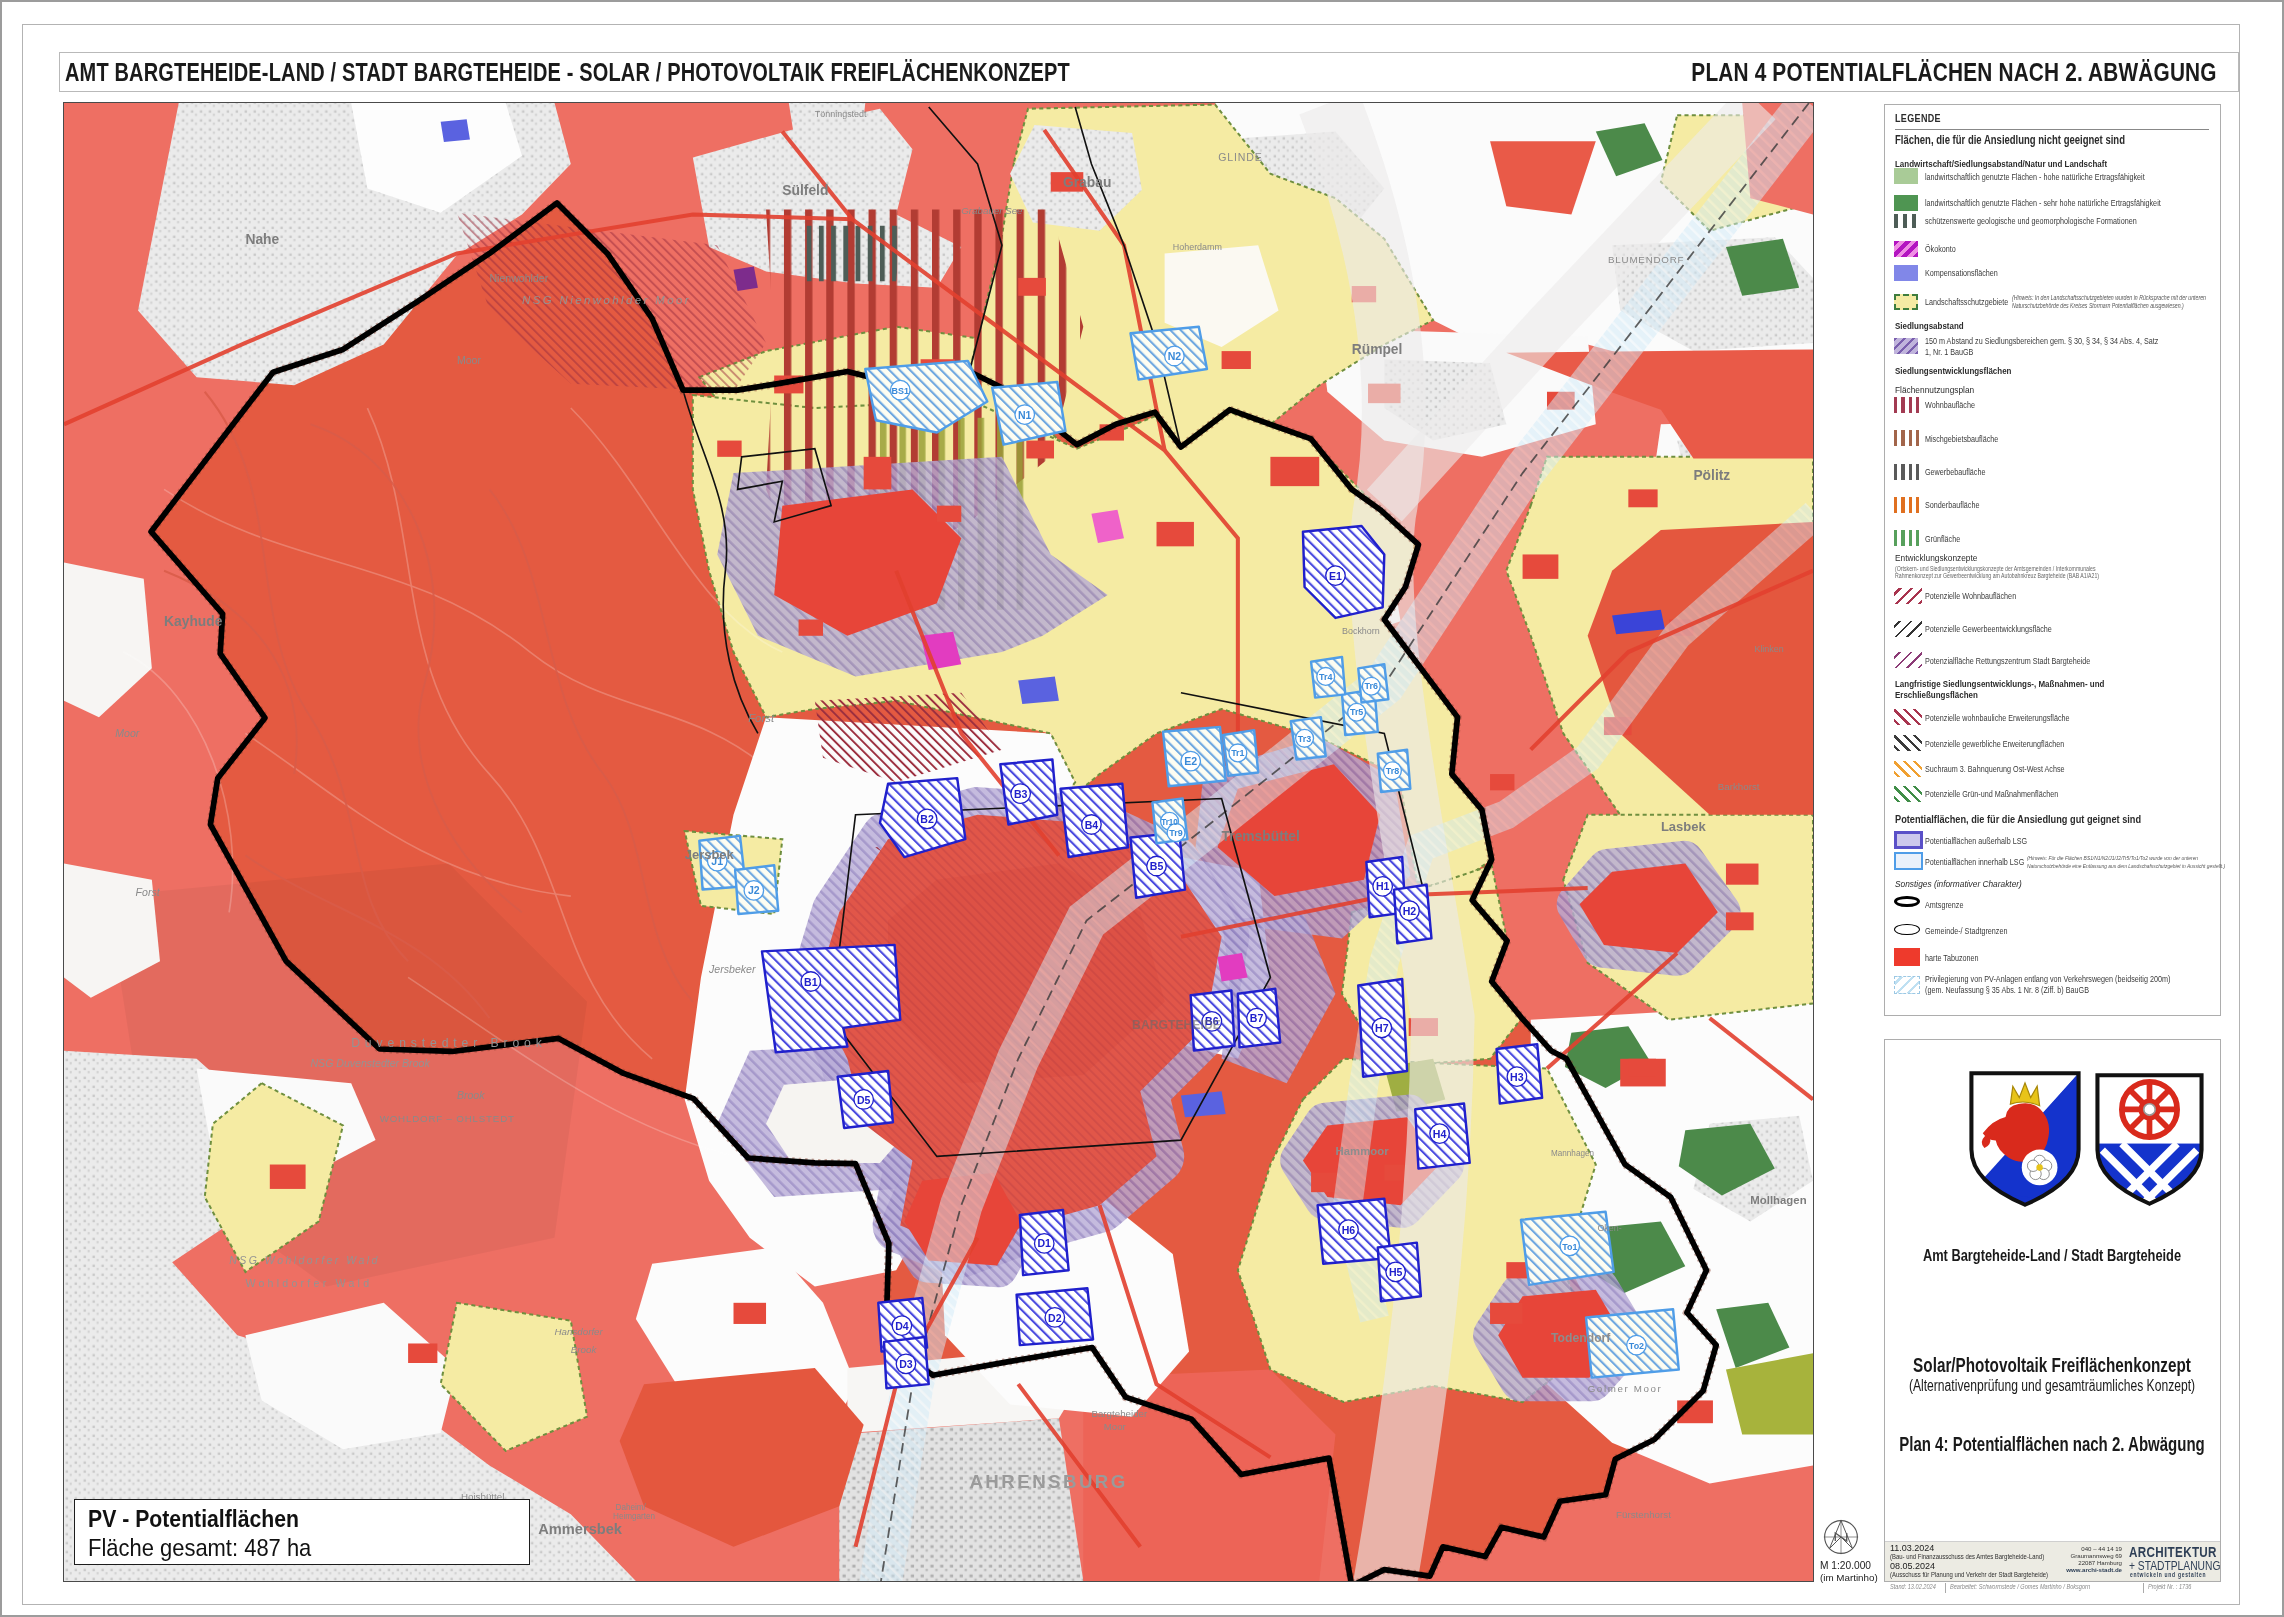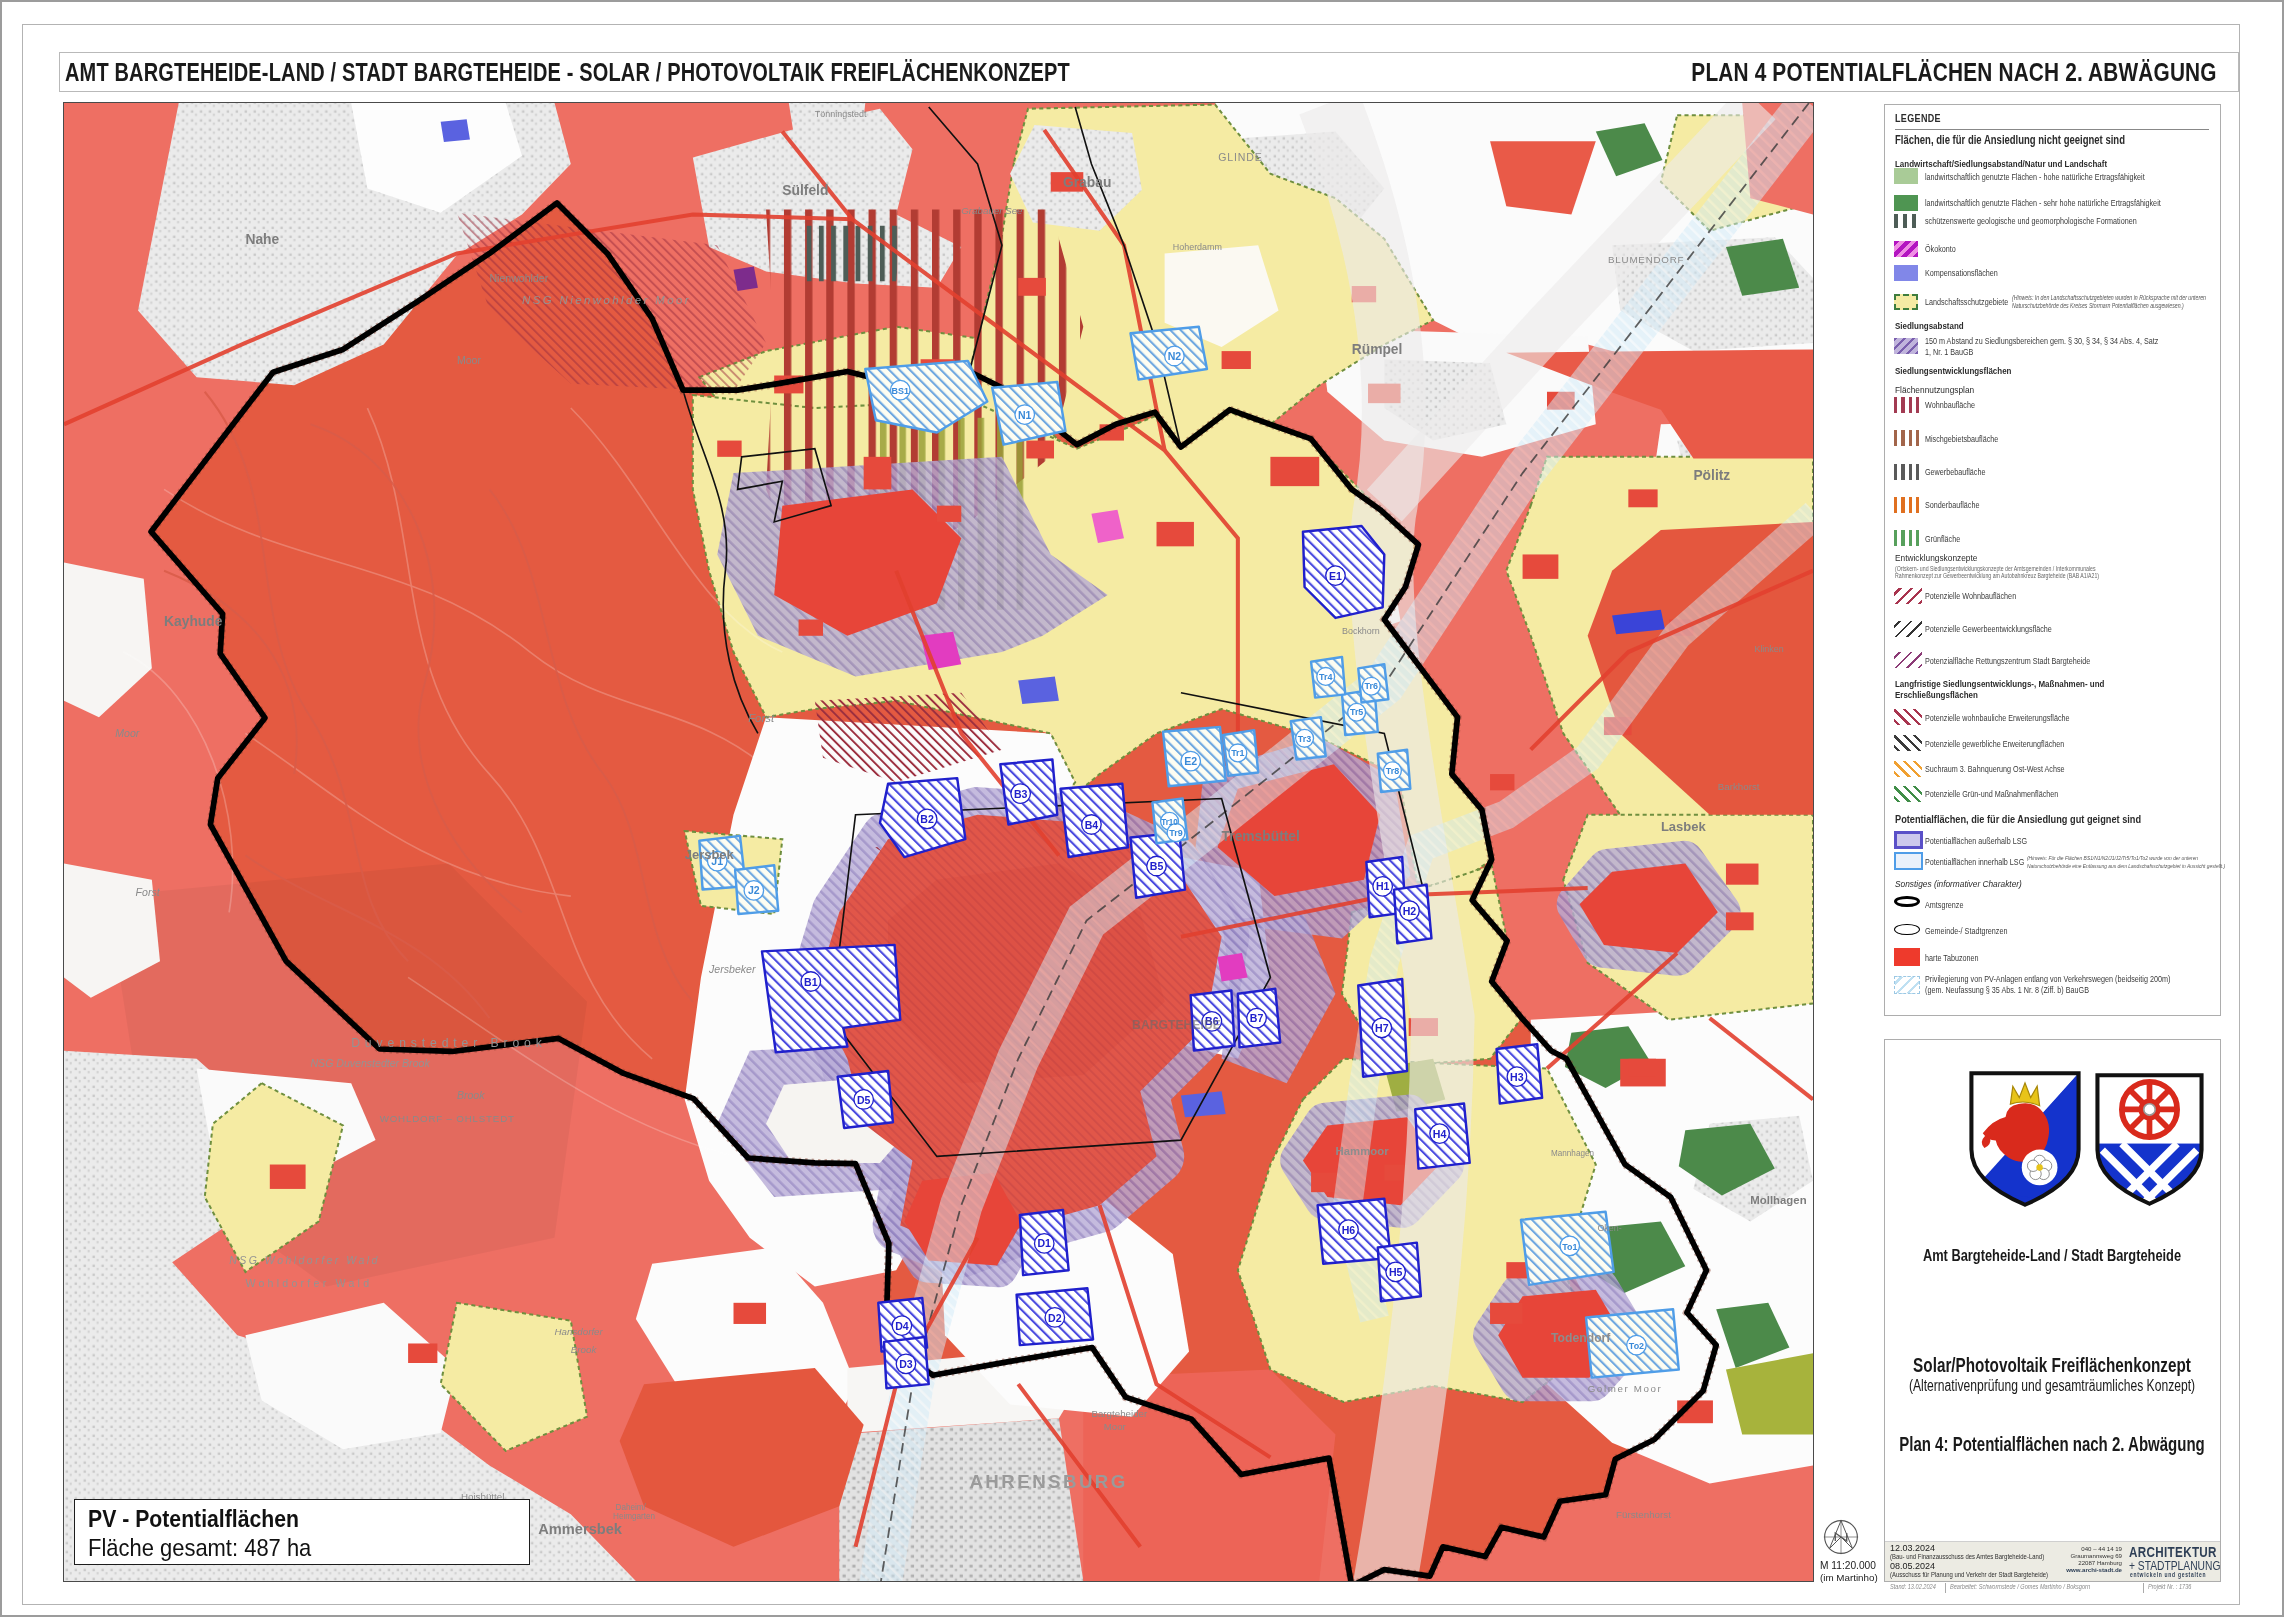--- a/index.html
+++ b/index.html
@@ -686,21 +686,21 @@
 <div class="abs ctr" style="top:1246px;font-size:17px;font-weight:bold;transform:translateX(-50%) scaleX(.755);">Amt Bargteheide-Land / Stadt Bargteheide</div>
 
 <div class="abs ctr" style="top:1353px;font-size:21px;font-weight:bold;transform:translateX(-50%) scaleX(.728);">Solar/Photovoltaik Freiflächenkonzept</div>
 
 <div class="abs ctr" style="top:1377px;font-size:16px;transform:translateX(-50%) scaleX(.757);">(Alternativenprüfung und gesamträumliches Konzept)</div>
 
 <div class="abs ctr" style="top:1433px;font-size:20.3px;font-weight:bold;transform:translateX(-50%) scaleX(.74);">Plan 4: Potentialflächen nach 2. Abwägung</div>
 
 <div id="beige" class="abs"></div>
 
-<div class="abs" style="left:1890px;top:1543px;font-size:9px;color:#222;">12.03.2024</div>
+<div class="abs" style="left:1890px;top:1543px;font-size:9px;color:#222;">11.03.2024</div>
 
 <div class="abs tiny" style="left:1890px;top:1553px;font-size:7px;transform-origin:0 0;transform:scaleX(.85);">(Bau- und Finanzausschuss des Amtes Bargteheide-Land)</div>
 
 <div class="abs" style="left:1890px;top:1561px;font-size:9px;color:#222;">08.05.2024</div>
 
 <div class="abs tiny" style="left:1890px;top:1571px;font-size:7px;transform-origin:0 0;transform:scaleX(.85);">(Ausschuss für Planung und Verkehr der Stadt Bargteheide)</div>
 
 <div class="abs" style="left:2050px;top:1545px;width:72px;text-align:right;font-size:6.1px;line-height:7px;color:#333;">040 – 44 14 19<br>Graumannsweg 69<br>22087 Hamburg<br><span style="color:#2e3f56;font-weight:bold;">www.archi-stadt.de</span></div>
 
 <div class="abs" style="left:2129px;top:1544px;font-size:14.6px;font-weight:bold;color:#2e3f56;letter-spacing:0.4px;transform-origin:0 0;transform:scaleX(.8);">ARCHITEKTUR</div>
@@ -713,15 +713,15 @@
 <div class="abs" style="left:2143px;top:1583px;width:0.8px;height:9.8px;background:#aaa;"></div>
 <div class="abs" style="left:2148px;top:1583px;font-size:7px;font-style:italic;color:#8a8a8a;transform-origin:0 0;transform:scaleX(.8);">Projekt Nr. : 1736</div>
 
 <svg class="abs" style="left:1823px;top:1519px;" width="36" height="36" viewBox="0 0 44 44">
   <circle cx="22" cy="22" r="20" fill="none" stroke="#555" stroke-width="1.4"></circle>
   <path d="M22,1 L22,43 M1,22 L43,22" stroke="#555" stroke-width="0.8"></path>
   <path d="M22,2 L8,36 L22,22 L36,36 Z" fill="none" stroke="#555" stroke-width="1.2"></path>
   <path d="M15,27 L15,17 L29,27 L29,17" stroke="#555" stroke-width="1.6" fill="none"></path>
 </svg>
 
-<div class="abs" style="left:1820px;top:1560px;font-size:10.2px;color:#222;">M 11:20.000</div>
+<div class="abs" style="left:1820px;top:1560px;font-size:10.2px;color:#222;">M 1:20.000</div>
 <div class="abs" style="left:1820px;top:1572px;font-size:9.8px;color:#222;">(im Martinho)</div>
 
 
 </body></html>

